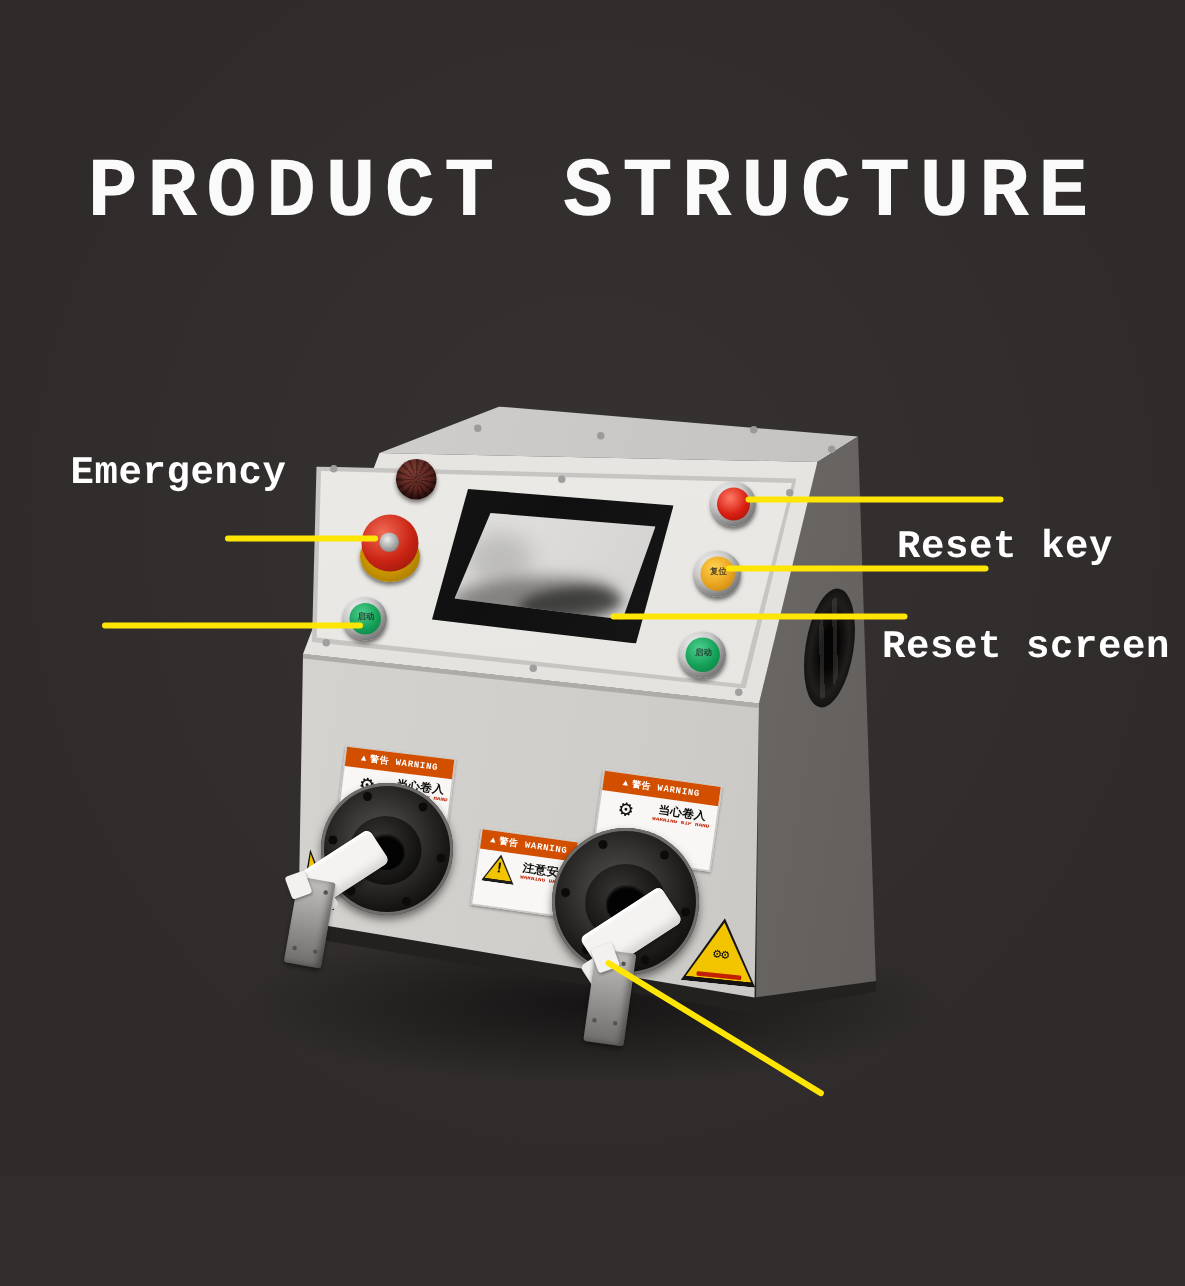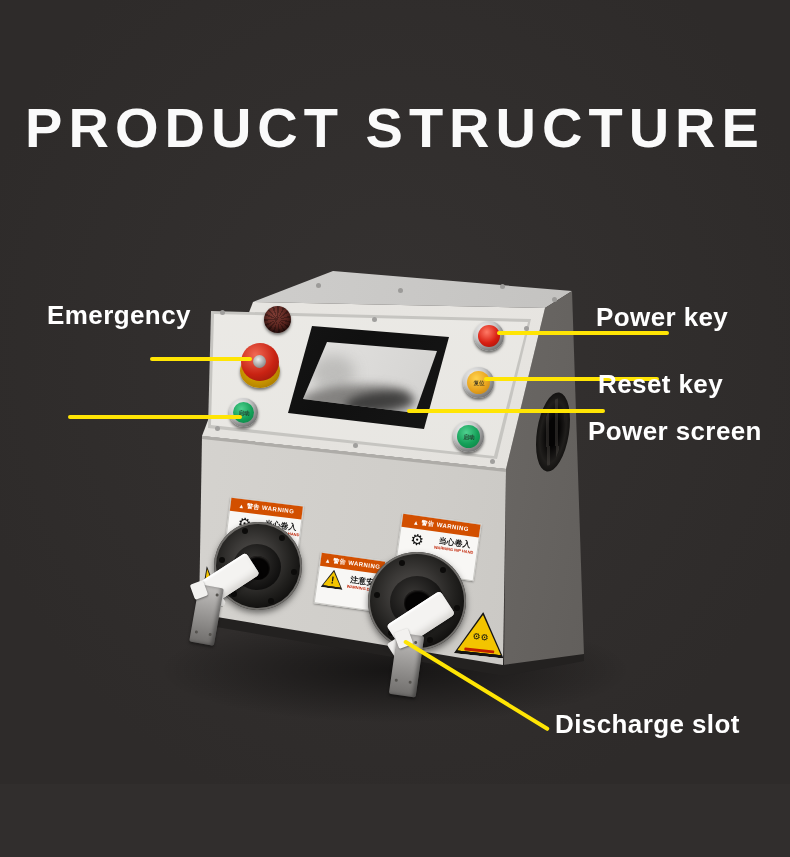--- a/index.html
+++ b/index.html
@@ -1,18 +1,18 @@
 <!DOCTYPE html>
 <html><head>
 <meta charset="utf-8">
 <style>
   html,body{margin:0;padding:0;background:#312e2d;}
   .scene{position:relative;width:790px;height:784px;overflow:hidden;
          background:radial-gradient(ellipse at 50% 45%, #353231 0%, #2e2b2a 78%);
-         font-family:Liberation Sans, sans-serif;}
+         font-family:Liberation Mono, monospace;}
   .abs{position:absolute;}
 
   
   .title{position:absolute;top:96px;left:0;right:0;text-align:center;color:#fafafa;
          font-weight:bold;font-size:56px;line-height:64px;letter-spacing:6px;white-space:nowrap;}
 
   
   .lbl{position:absolute;color:#ffffff;font-weight:bold;font-size:26px;line-height:28px;letter-spacing:.4px;white-space:nowrap;}
 
   
@@ -270,21 +270,19 @@
   <div class="cline" style="left:150px;top:357px;width:102px;"></div>
   <div class="cline" style="left:68px;top:415px;width:174px;"></div>
   <div class="cline" style="left:497px;top:331px;width:172px;"></div>
   <div class="cline" style="left:484px;top:377px;width:175px;"></div>
   <div class="cline" style="left:407px;top:409px;width:198px;"></div>
   <div class="cline" style="left:404px;top:639px;width:170px;transform:rotate(31.5deg);transform-origin:0 50%;"></div>
 
   <div class="lbl" style="left:28px;top:301px;width:182px;text-align:center;">
     <div>Emergency</div>
   </div>
-  <div class="lbl" style="left:596px;top:303px;">Power key</div>
-  <div class="lbl" style="left:598px;top:350px;margin-top:20px;">Reset key</div>
-  <div class="lbl" style="left:588px;top:417px;">Power screen</div>
-  <div class="lbl" style="left:555px;top:710px;">Discharge slot</div>
+  <div class="lbl" style="left:598px;top:350px;">Reset key</div>
+  <div class="lbl" style="left:588px;top:417px;">Reset screen</div>
 
   <div class="abs footer-line"></div>
   <div class="abs footer-bar"></div>
 
 </div>
 
 </body></html>

